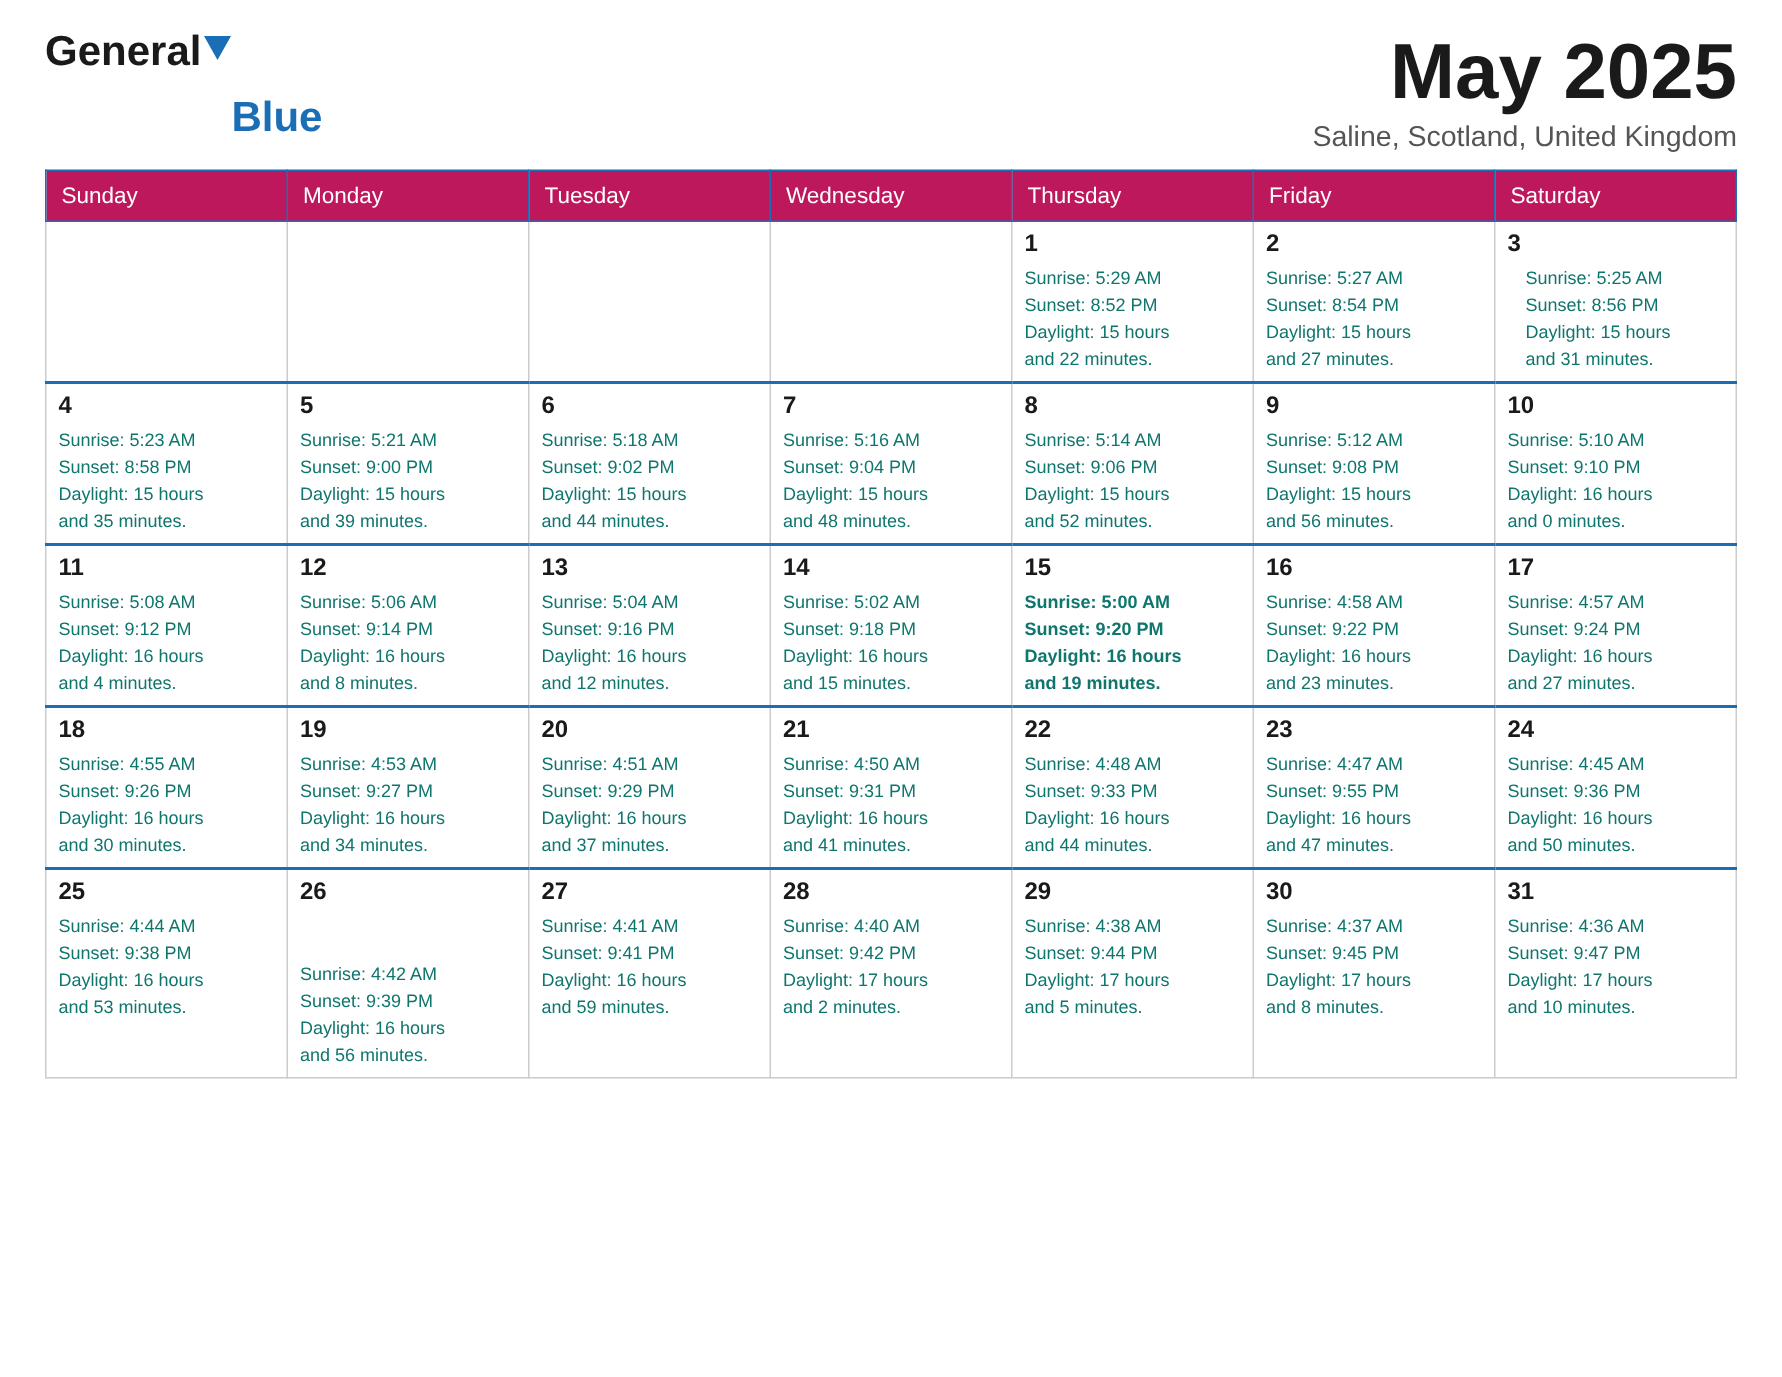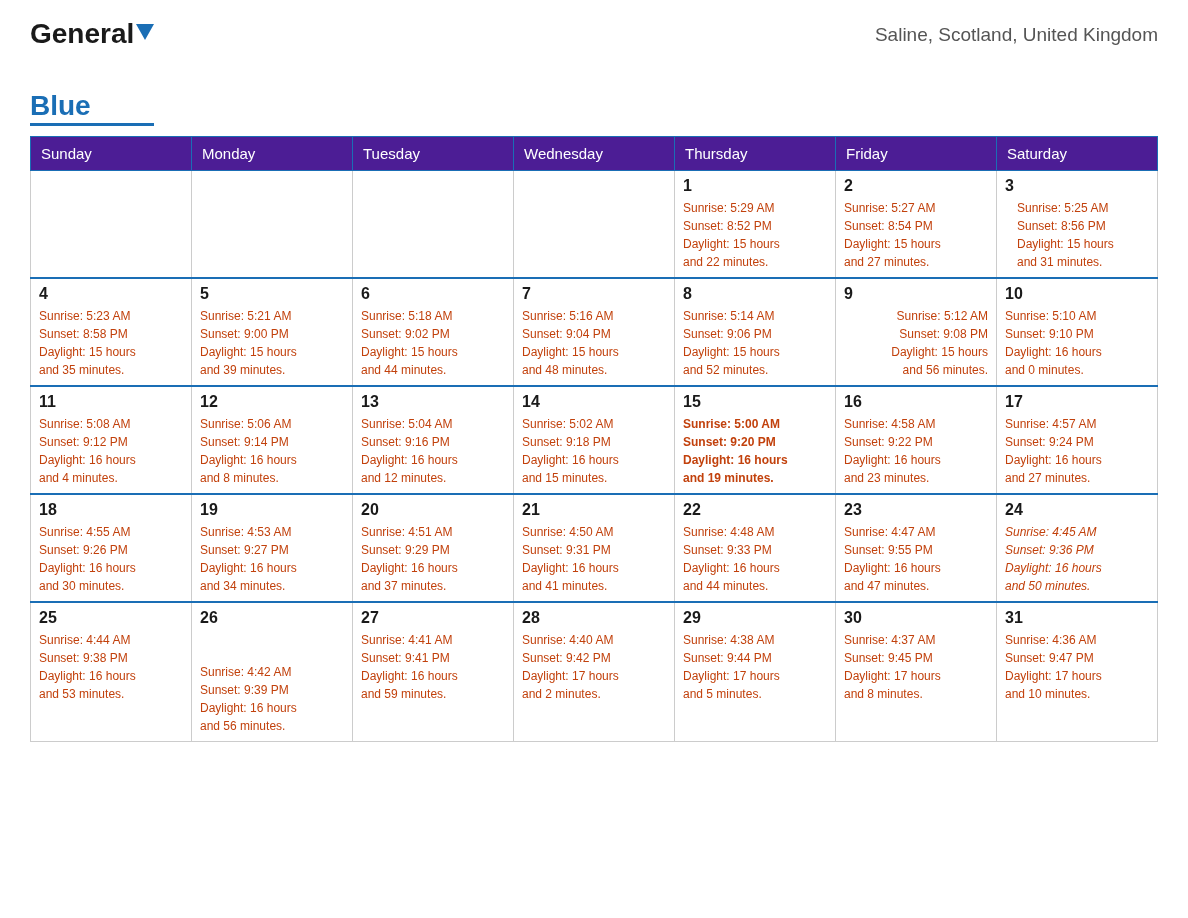--- a/index.html
+++ b/index.html
@@ -12,21 +12,21 @@
       padding: 20px 30px;
     }
     .header {
       display: flex;
       justify-content: space-between;
       align-items: flex-start;
       margin-bottom: 10px;
     }
     .logo {
       display: flex;
-      flex-direction: column;
+      flex-direction: row;
       align-items: flex-start;
       justify-content: flex-end;
     }
     .logo-general {
       font-size: 28px;
       font-weight: bold;
       color: #1a1a1a;
       line-height: 1;
     }
     .logo-blue {
@@ -55,21 +55,21 @@
       font-size: 19px;
       color: #555;
       margin-top: 4px;
     }
     .calendar-table {
       width: 100%;
       border-collapse: collapse;
       margin-top: 10px;
     }
     .calendar-table th {
-      background-color: #4c1d95;
+      background-color: #be185d;
       color: #fff;
       font-size: 15px;
       font-weight: normal;
       padding: 8px 10px;
       text-align: left;
       border: 1px solid #1a6eb5;
     }
     .calendar-table td {
       border: 1px solid #ccc;
       vertical-align: top;
@@ -79,21 +79,21 @@
     }
     .day-number {
       font-size: 16px;
       font-weight: bold;
       color: #1a1a1a;
       display: block;
       margin-bottom: 4px;
     }
     .day-info {
       font-size: 12px;
-      color: #c2410c;
+      color: #0f766e;
       line-height: 1.5;
     }
     .empty-cell {
       background: #fff;
     }
     .row-top td {
       border-top: 2px solid #1a6eb5;
     }
   </style>
 </head>
@@ -108,20 +108,21 @@
           <polygon points="0,0 18,0 9,16" fill="#1a6eb5"></polygon>
         </svg>
       </span>
     </div>
     <div style="display:flex; align-items:center;">
       <span class="logo-blue">Blue</span>
     </div>
     <div class="logo-line"></div>
   </div>
   <div class="title-section">
+    <div class="month-title">May 2025</div>
     <div class="location">Saline, Scotland, United Kingdom</div>
   </div>
 </div>
 
 <table class="calendar-table">
   <thead>
     <tr>
     <th>Sunday</th>
         <th>Monday</th>
         <th>Tuesday</th>
@@ -190,21 +191,21 @@
         </td>
         <td>
           <span class="day-number">8</span>
           <div class="day-info" style="white-space: pre-line;">Sunrise: 5:14 AM
 Sunset: 9:06 PM
 Daylight: 15 hours
 and 52 minutes.</div>
         </td>
         <td>
           <span class="day-number">9</span>
-          <div class="day-info" style="white-space: pre-line; text-align: right;">Sunrise: 5:12 AM
+          <div class="day-info" style="white-space: pre-line;">Sunrise: 5:12 AM
 Sunset: 9:08 PM
 Daylight: 15 hours
 and 56 minutes.</div>
         </td>
         <td>
           <span class="day-number">10</span>
           <div class="day-info" style="white-space: pre-line;">Sunrise: 5:10 AM
 Sunset: 9:10 PM
 Daylight: 16 hours
 and 0 minutes.</div>
@@ -299,21 +300,21 @@
         </td>
         <td>
           <span class="day-number">23</span>
           <div class="day-info" style="white-space: pre-line;">Sunrise: 4:47 AM
 Sunset: 9:55 PM
 Daylight: 16 hours
 and 47 minutes.</div>
         </td>
         <td>
           <span class="day-number">24</span>
-          <div class="day-info" style="white-space: pre-line; font-style: italic;">Sunrise: 4:45 AM
+          <div class="day-info" style="white-space: pre-line;">Sunrise: 4:45 AM
 Sunset: 9:36 PM
 Daylight: 16 hours
 and 50 minutes.</div>
         </td>
       </tr>
       <tr class="row-top">
         <td>
           <span class="day-number">25</span>
           <div class="day-info" style="white-space: pre-line;">Sunrise: 4:44 AM
 Sunset: 9:38 PM

